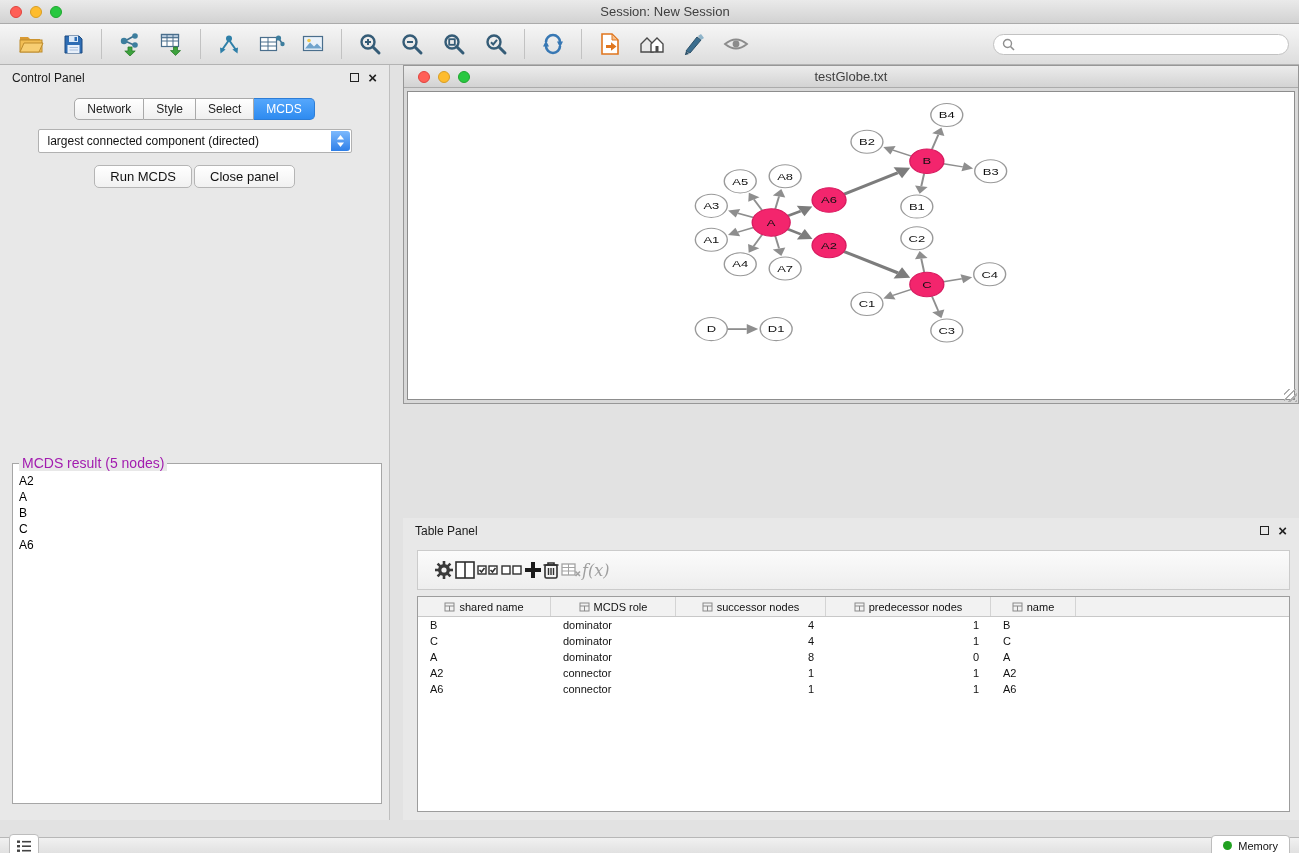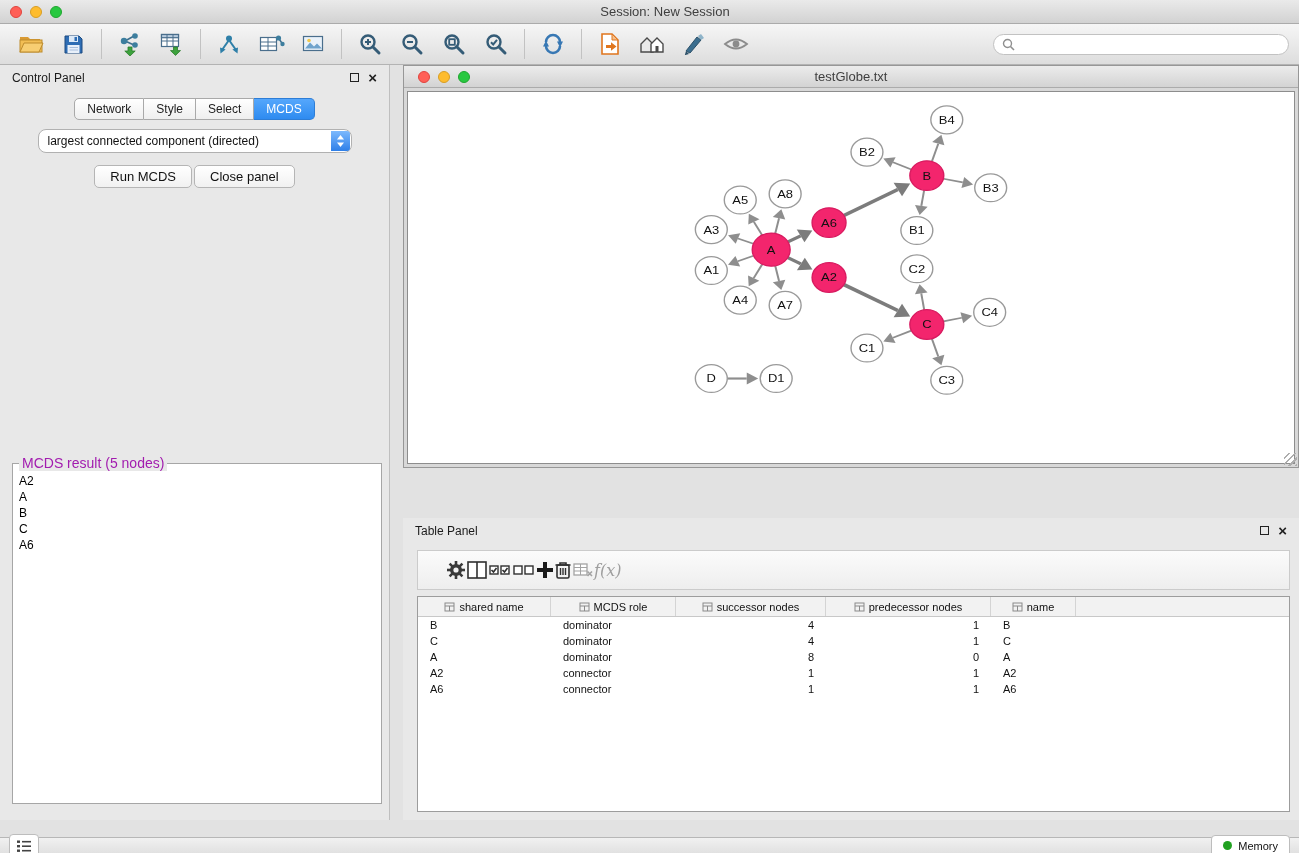--- a/index.html
+++ b/index.html
@@ -31,42 +31,42 @@
   .seg-tabs { display:flex; justify-content:center; }
   .seg-tab { font-size:12px; padding:3px 12px; background:linear-gradient(#FFFFFF,#EFEFEF); border:1px solid #A9A9A9; border-left:none; color:#222; }
   .seg-tab:first-child { border-left:1px solid #A9A9A9; border-radius:5px 0 0 5px; }
   .seg-tab:last-child { border-radius:0 5px 5px 0; }
   .seg-tab.active { background:linear-gradient(#55A7FC,#2E8BF0); border-color:#2D7DD6; color:#fff; }
 
   
   .control-panel { position:absolute; left:0; top:65px; width:390px; bottom:33px; background:#E8E8E8; border-right:1px solid #BFBFBF; }
   .cp-tabs { margin-top:7px; }
   .opt-label { margin-top:26px; text-align:center; font-size:13px; color:#000; }
-  .dropdown { margin:9px auto 0; width:314px; height:24px; background:#fff; border:1px solid #B1B1B1; border-radius:8px; position:relative; display:flex; align-items:center; padding:0 24px 0 9px; font-size:12px; }
+  .dropdown { margin:9px auto 0; width:314px; height:24px; background:#fff; border:1px solid #B1B1B1; border-radius:2px; position:relative; display:flex; align-items:center; padding:0 24px 0 9px; font-size:12px; }
   .dd-stepper { position:absolute; right:1px; top:1px; bottom:1px; width:19px; border-radius:0 3px 3px 0; background:linear-gradient(#7CB9FD,#2E7FE8); display:flex; align-items:center; justify-content:center; }
   .btn-row { display:flex; justify-content:center; gap:2px; margin-top:12px; }
   .mac-btn { font-family:"Liberation Sans",sans-serif; font-size:13px; padding:3px 15px; background:linear-gradient(#FFFFFF,#F1F1F1); border:1px solid #B5B5B5; border-radius:5px; color:#111; }
   .result-fieldset { position:absolute; left:12px; right:7px; top:390px; bottom:16px; border:1px solid #A6A6A6; background:#FFFFFF; padding:2px 6px; }
   .result-fieldset legend { font-size:14px; padding:0 3px; background:#E8E8E8; color:#a21caf; }
   .result-item { font-size:12px; line-height:16px; color:#000; }
 
   
-  .network-window { position:absolute; left:403px; top:65px; right:0; height:403px; border:1px solid #979797; background:#D8D8D8; }
+  .network-window { position:absolute; left:403px; top:65px; right:0; height:339px; border:1px solid #979797; background:#D8D8D8; }
   .nw-titlebar { height:22px; background:linear-gradient(#ECECEC,#D3D3D3); border-bottom:1px solid #ABABAB; position:relative; }
   .nw-titlebar .lights { top:5px; left:14px; }
   .nw-title { position:absolute; left:0; right:0; top:3px; text-align:center; font-size:13px; color:#3F3F3F; }
   .nw-canvas { position:absolute; left:3px; right:3px; top:25px; bottom:3px; background:#FFFFFF; border:1px solid #8D8D8D; }
   .nw-canvas svg { width:100%; height:100%; display:block; }
   .nw-canvas svg text { font-family:"Liberation Sans",sans-serif; }
   .resize-grip { position:absolute; right:1px; bottom:1px; width:13px; height:13px;
       background:repeating-linear-gradient(135deg, transparent 0 3px, #ADADAD 3px 4.5px); }
 
   
   .table-panel { position:absolute; left:403px; right:0; top:518px; bottom:33px; background:#E8E8E8; }
-  .tp-toolbar { position:absolute; left:14px; right:9px; top:32px; height:40px; background:linear-gradient(#FBFBFB,#EEEEEE); border:1px solid #CBCBCB; display:flex; align-items:center; padding:0 28px; }
+  .tp-toolbar { position:absolute; left:14px; right:9px; top:32px; height:40px; background:linear-gradient(#FBFBFB,#EEEEEE); border:1px solid #CBCBCB; display:flex; align-items:center; padding:0 16px; }
   .tp-btn { background:none; border:none; display:flex; align-items:center; justify-content:center; height:30px; }
   .fx-label { font-family:"DejaVu Serif", serif; font-style:italic; font-size:16px; color:#9E9E9E; }
   .data-table { position:absolute; left:14px; right:9px; top:78px; height:216px; background:#fff; border:1px solid #9C9C9C; overflow:hidden; }
   .tbl-head { display:flex; height:20px; background:#F2F2F2; border-bottom:1px solid #C8C8C8; }
   .tbl-hcell { display:flex; align-items:center; justify-content:center; gap:4px; border-right:1px solid #D4D4D4; font-size:11px; color:#111; }
   .tbl-hcell.filler { flex:1; border-right:none; }
   .tbl-row { display:flex; height:16px; align-items:center; }
   .tbl-cell { padding:0 12px; font-size:11px; overflow:hidden; white-space:nowrap; }
   .tbl-cell.num { text-align:right; }
   .tp-tabs { position:absolute; left:0; right:0; bottom:8px; }

